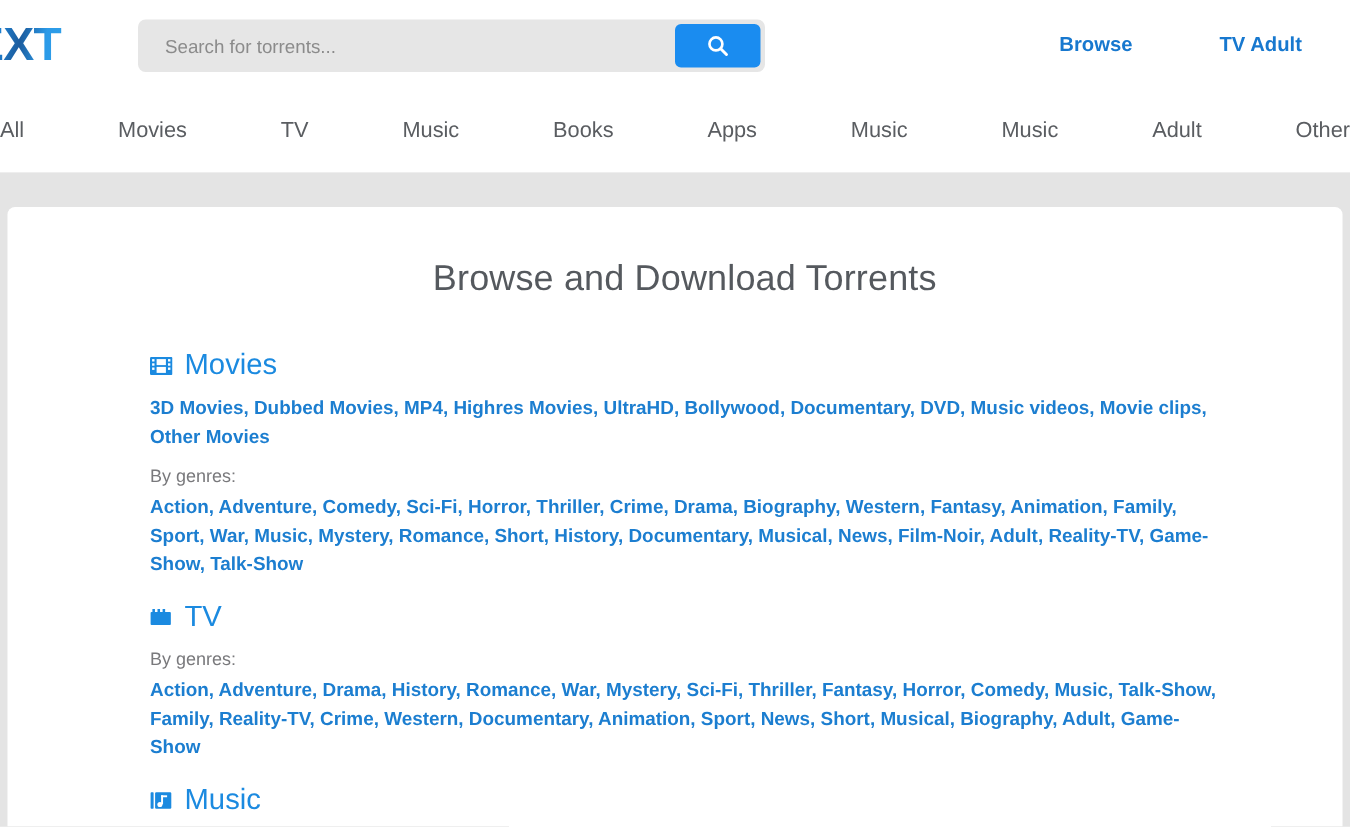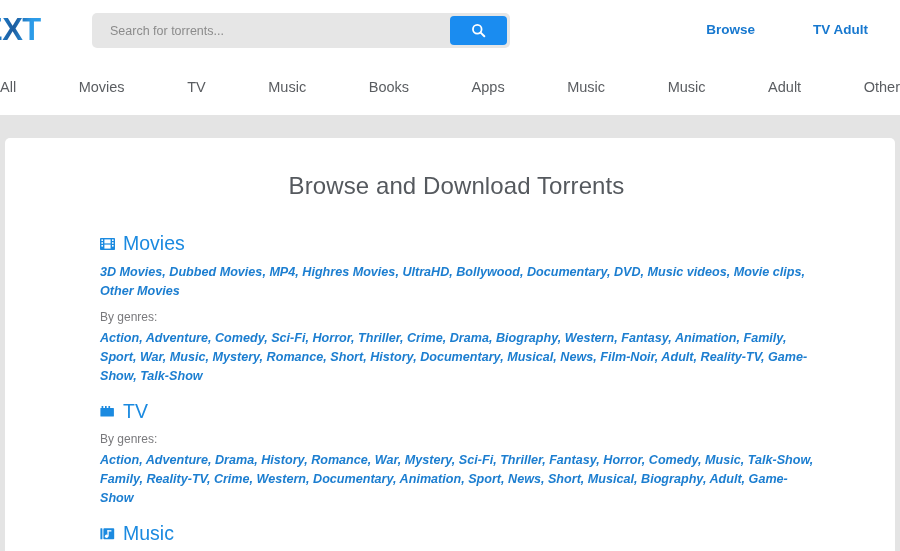--- a/index.html
+++ b/index.html
@@ -159,21 +159,20 @@
     font-size: 12px;
     color: #79797c;
     margin: 9px 0 5px 0;
   }
 
   .link-list {
     font-size: 12.6px;
     line-height: 19px;
     color: #1c7ed0;
     max-width: 715px;
-    font-style: italic;
   }
   .link-list a {
     color: #1c7ed0;
     text-decoration: none;
     font-weight: bold;
     cursor: pointer;
   }
   .link-list .sep { color: #1c7ed0; font-weight: bold; }
 </style>
 </head>

